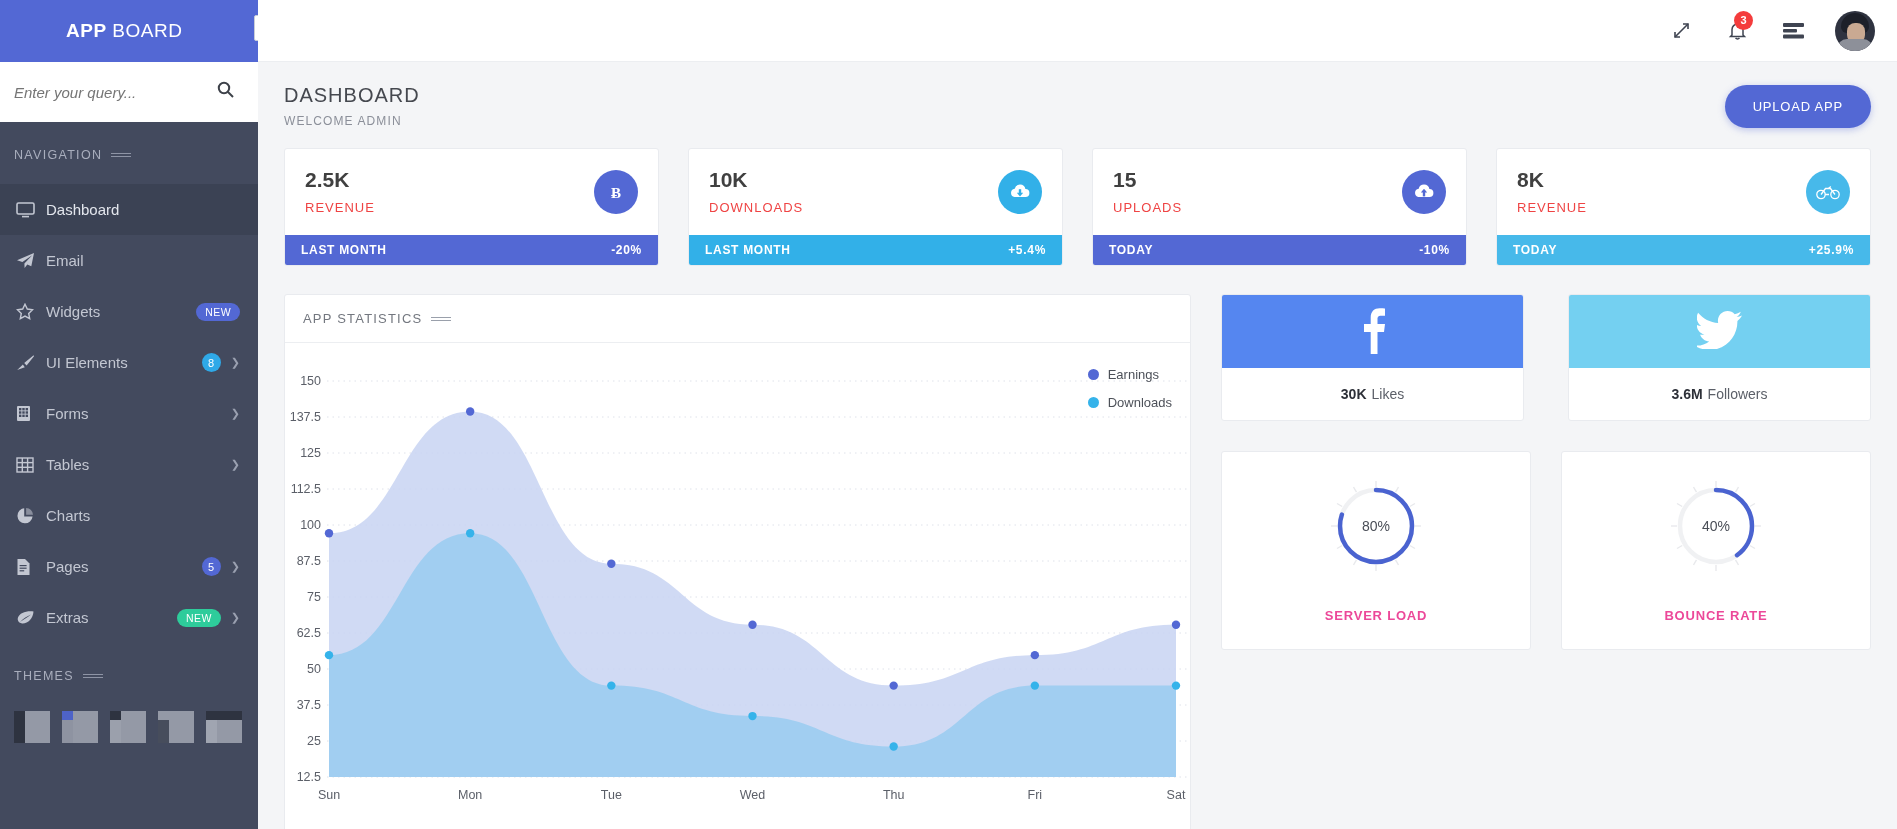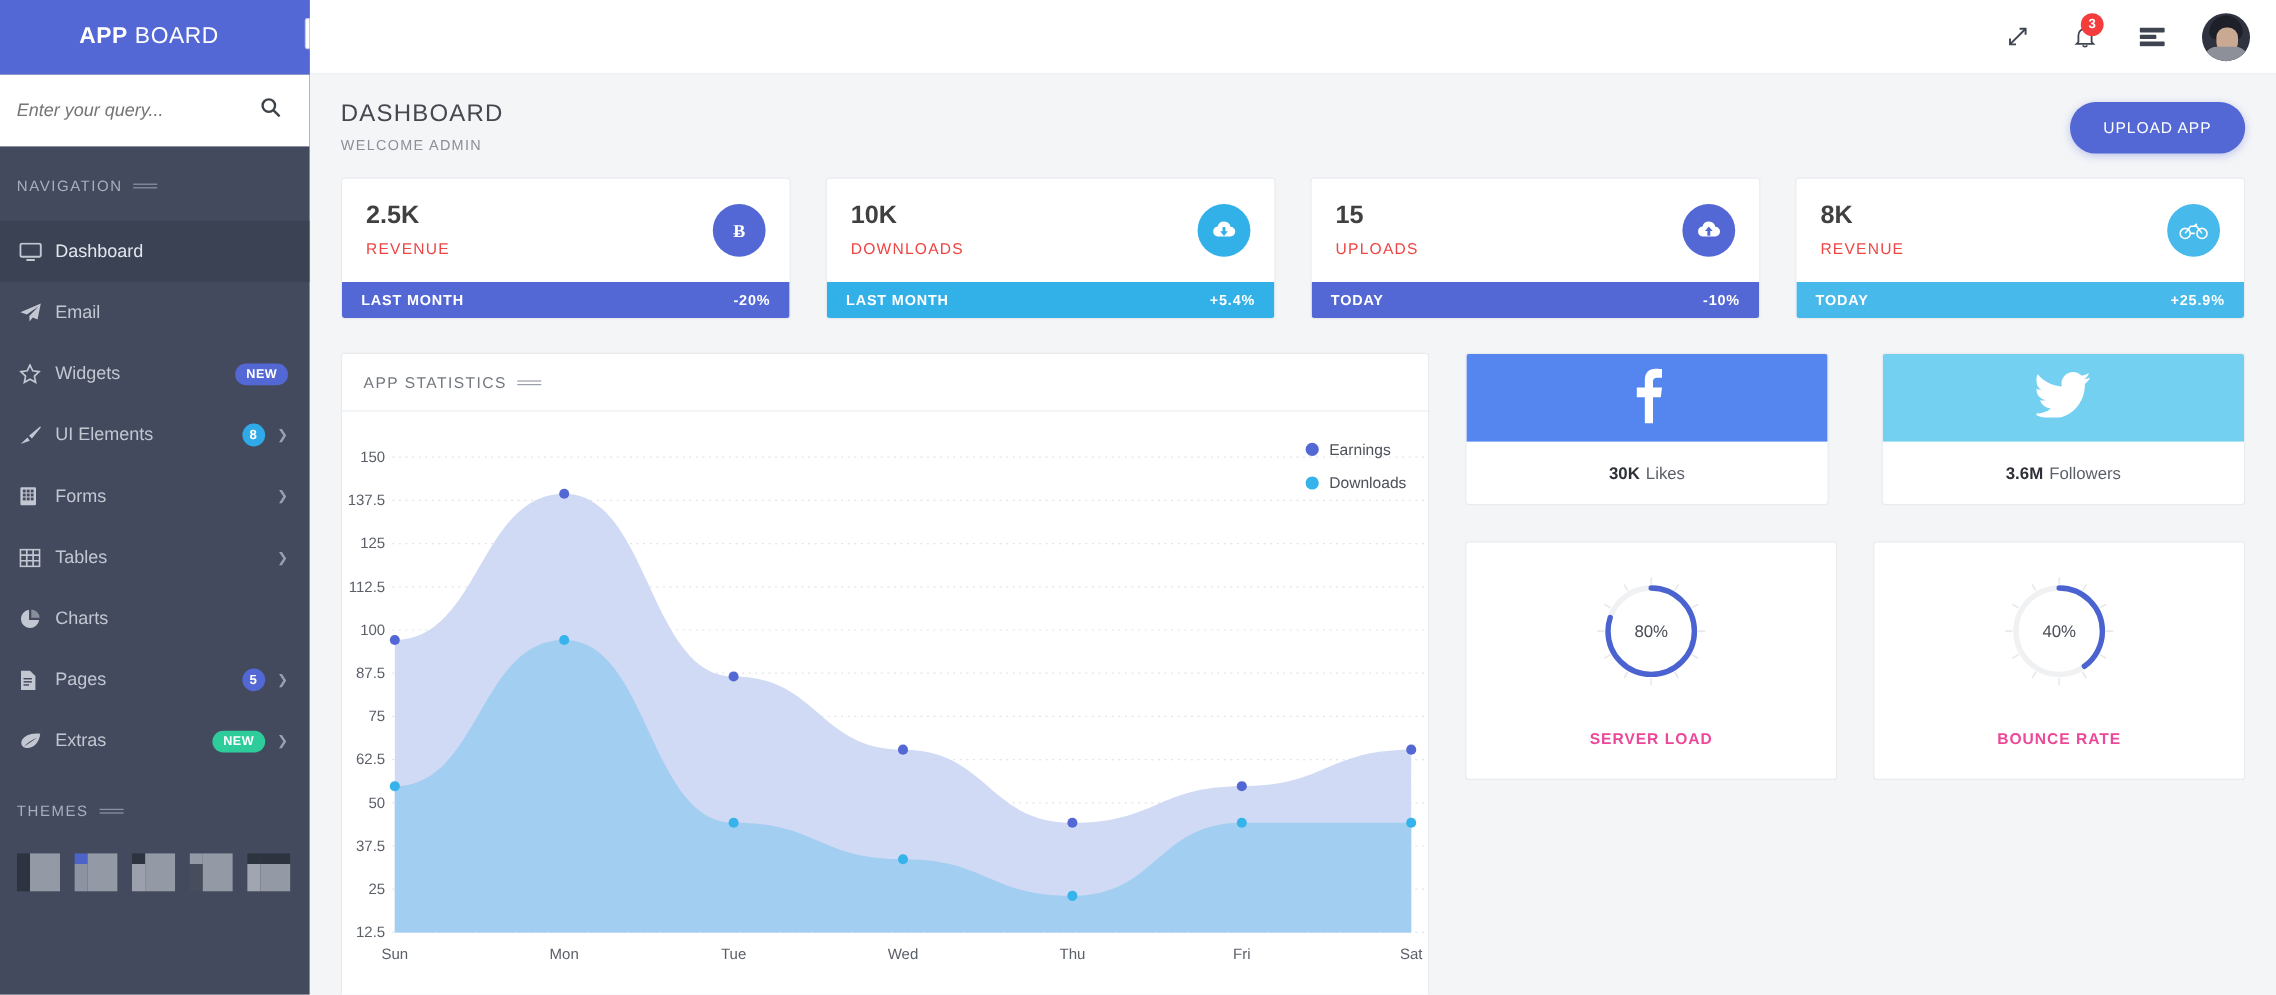--- a/index.html
+++ b/index.html
@@ -31,21 +31,21 @@
   .sec-title { color: #a9aebd; font-size: 12.5px; letter-spacing: 1.3px; padding: 26px 0 22px 14px;
                display: flex; align-items: center; gap: 9px; }
   .sec-title .dash { width: 20px; height: 0; border-top: 1px solid #8e94a5;
                      border-bottom: 1px solid #8e94a5; height: 4px; }
 
   .nav-item { display: flex; align-items: center; height: 51px; padding: 0 18px 0 16px;
               color: #c3c7d2; font-size: 15px; cursor: pointer; position: relative; }
   .nav-item.active { background: #3b4254; color: #e3e6ed; }
   .nav-item .ni { width: 30px; display: flex; align-items: center; color: #c3c7d2; }
   .nav-item .lbl { flex: 1; }
-  .badge { font-size: 10.5px; font-weight: bold; color: #fff; border-radius: 10px;
+  .badge { font-size: 10.5px; font-weight: normal; color: #fff; border-radius: 10px;
            padding: 3px 9px; letter-spacing: .4px; }
   .badge.round { border-radius: 50%; padding: 0; width: 19px; height: 19px;
                  display: inline-flex; align-items: center; justify-content: center;
                  font-size: 11px; margin-left: 8px; }
   .chev { color: #9aa0b0; font-size: 11px; margin-left: 10px; }
 
   .themes { padding: 0 14px; }
   .theme-row { display: flex; gap: 12px; padding-top: 6px; }
   .theme-swatch { width: 36px; height: 32px; display: grid; grid-template-columns: 11px 25px;
                   grid-template-rows: 9px 23px; overflow: hidden; cursor: pointer; }

